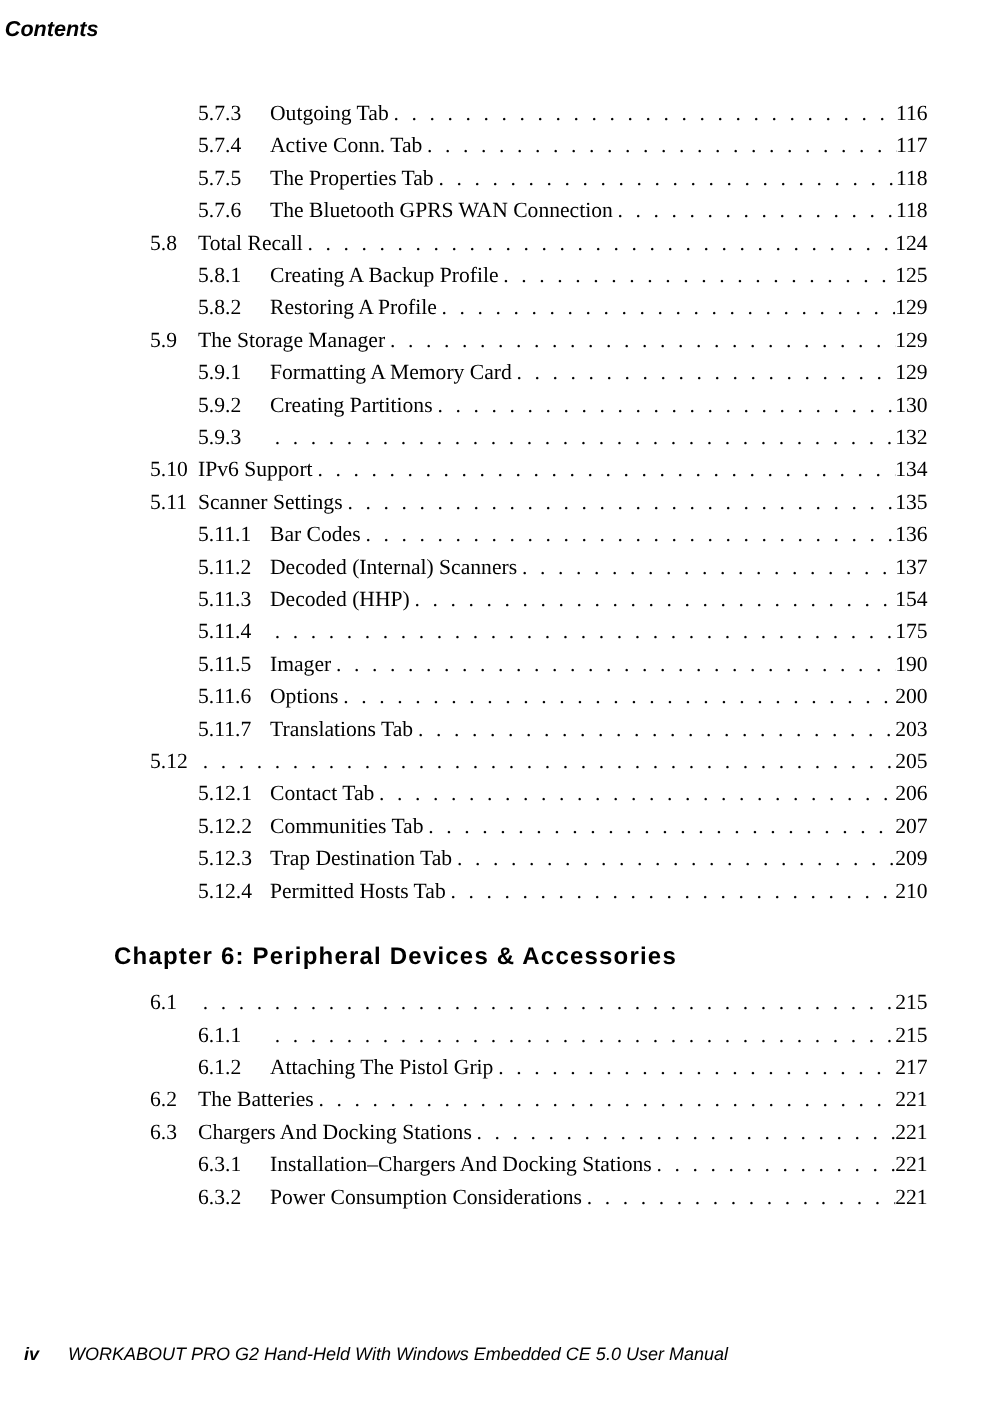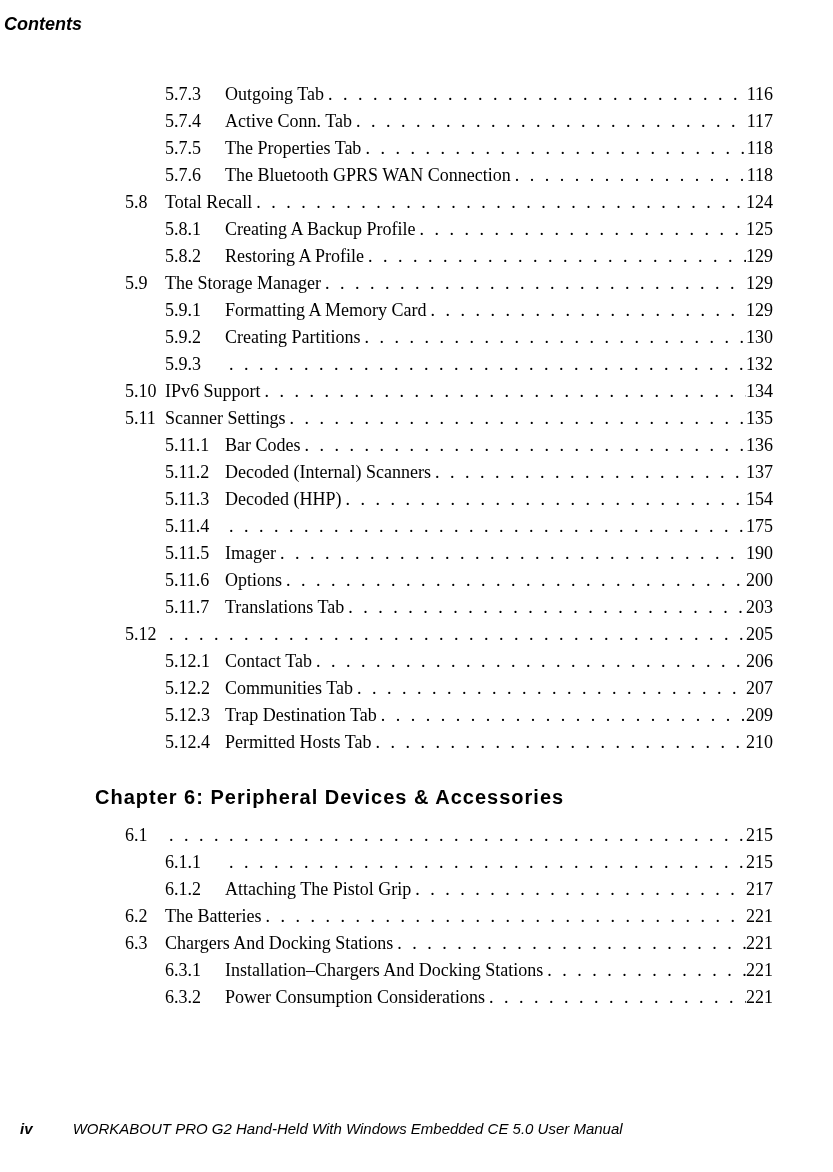--- a/index.html
+++ b/index.html
@@ -63,21 +63,21 @@
     bottom: 35px;
     left: 20px;
     right: 40px;
     font-family: Arial, Helvetica, sans-serif;
     font-style: italic;
     font-size: 15px;
   }
   .footer-pg {
     font-weight: bold;
     font-style: italic;
-    margin-right: 36px;
+    margin-right: 20px;
   }
 </style>
 </head>
 <body>
 
 <div class="page-header">Contents</div>
 
 <div class="content">
   <div id="toc-container-1">
       <div class="toc-line">

